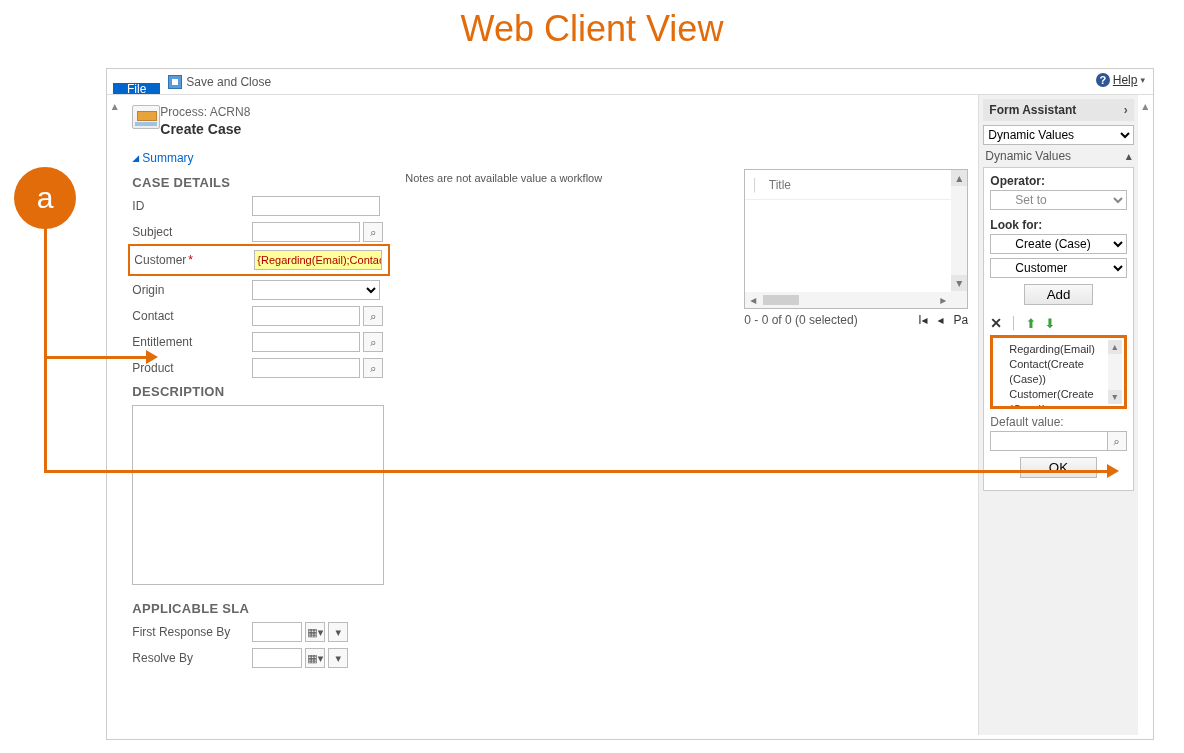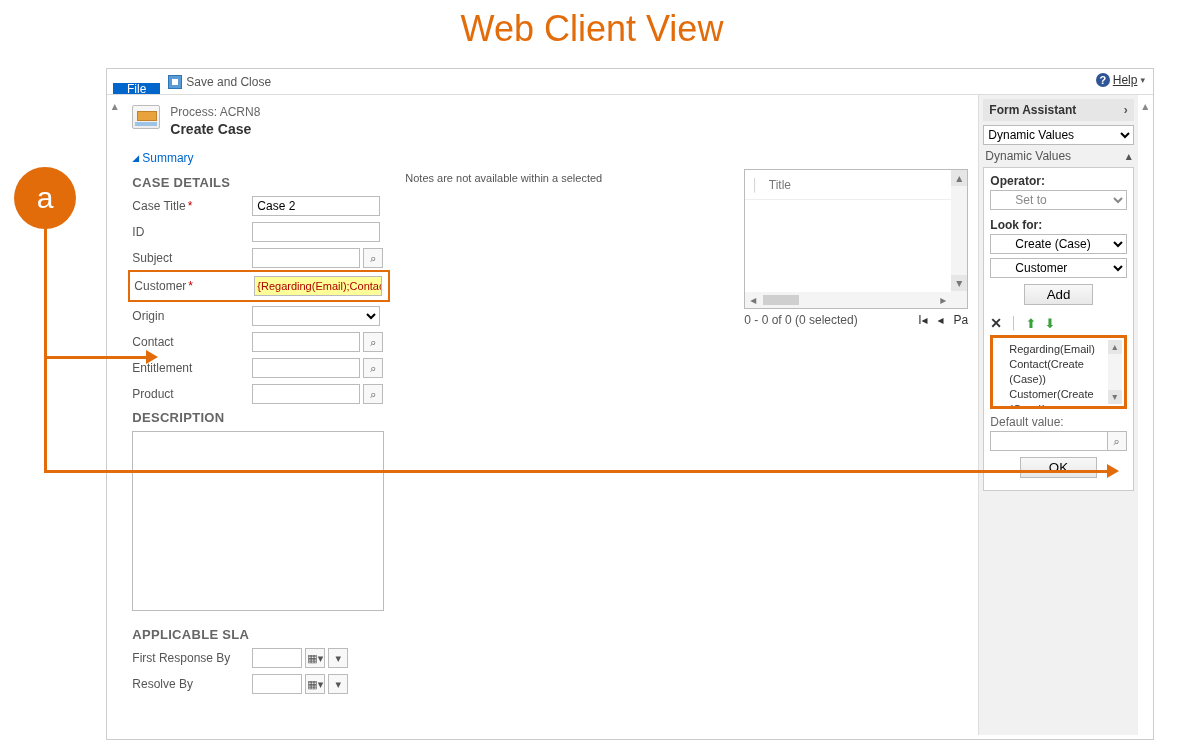--- a/index.html
+++ b/index.html
@@ -102,21 +102,21 @@
   }
   .scroll-gutter-right {
     width: 18px;
     min-height: 640px;
     display:flex; align-items:flex-start; justify-content:center;
     color:#888; padding-top: 4px;
   }
 
   
   .process-row {
-    display: flex; gap: 10px; align-items:flex-start;
+    display: flex; align-items:flex-start;
   }
   .proc-icon {
     width: 28px; height: 24px;
     background: linear-gradient(#f8f8f8,#eee);
     border:1px solid #bbb; border-radius:2px;
     position:relative;
   }
   .proc-icon::after { content:""; position:absolute; left:4px; top:5px; width:18px; height:8px; background:#E8A33D; border:1px solid #C4812B;}
   .proc-icon::before { content:""; position:absolute; left:2px; bottom:2px; width:22px; height:4px; background:#9DC3E6;}
   .proc-text .sub { color:#666; }
@@ -287,26 +287,20 @@
       <div class="summary-link">
         <span class="tri">◢</span>
         <span>Summary</span>
       </div>
 
       <div class="cols">
 
         <div class="col-left">
           <div class="section-head">CASE DETAILS</div>
 
-          <div class="form-row">
-            <div class="form-label">
-              <span>Case Title</span><span class="req">*</span>
-            </div>
-            <input class="txt" type="text" value="Case 2" style="">
-          </div>
 
           <div class="form-row">
             <div class="form-label">ID</div>
             <input class="txt" type="text" value="" style="">
           </div>
 
           <div class="form-row">
             <div class="form-label">Subject</div>
             <input class="txt lookup" type="text" value="" style="">
             <span class="lookup-btn">⌕</span>
@@ -357,21 +351,21 @@
           </div>
           <div class="form-row">
             <div class="form-label">Resolve By</div>
             <input class="txt date" type="text" style="">
             <span class="date-btn">▦▾</span>
             <span class="dd-btn">▾</span>
           </div>
         </div>
 
         <div class="col-mid">
-          <div class="notes-text">Notes are not available within a selected</div>
+          <div class="notes-text">Notes are not available value a workflow</div>
         </div>
 
         <div class="col-right">
           <div class="list-box">
             <div class="list-head">
               <span class="divider">│</span>
               <span class="flex">Title</span>
               <span class="funnel">▼</span>
             </div>
             <div class="list-scrolltrack"></div>

